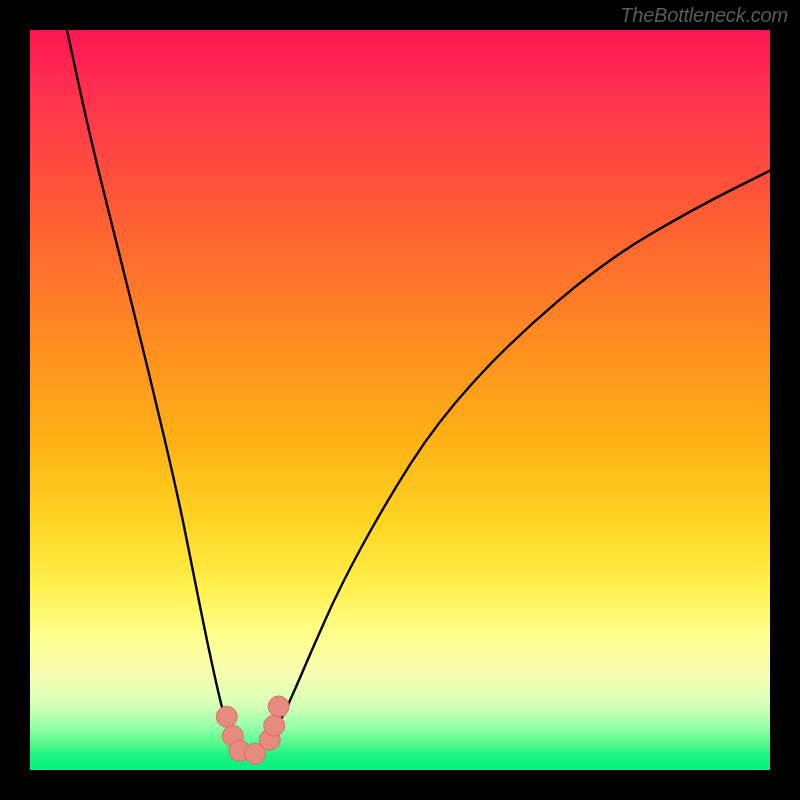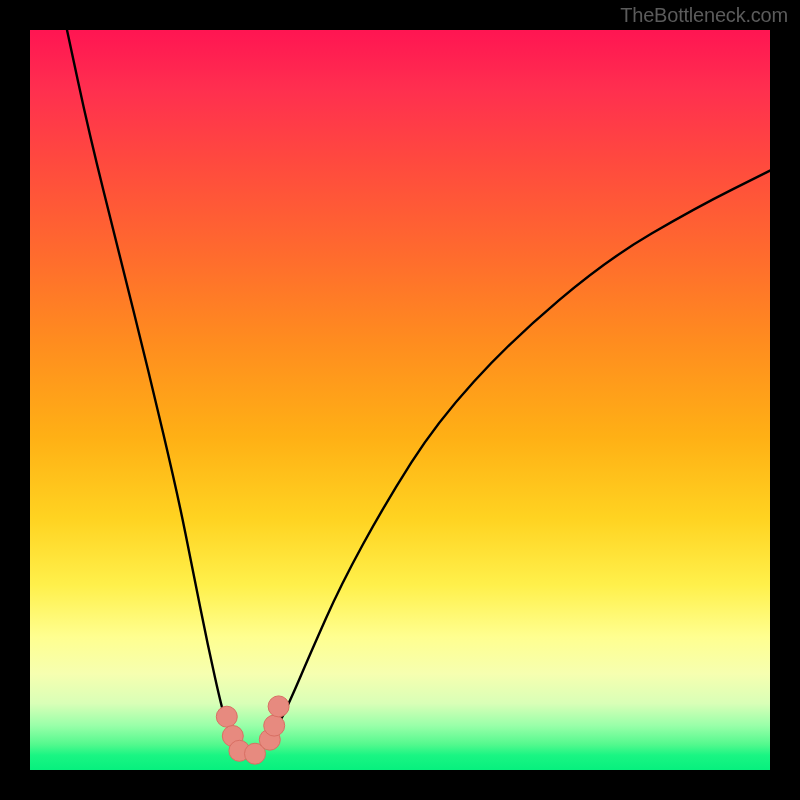--- a/index.html
+++ b/index.html
@@ -9,20 +9,21 @@
     height: 800px;
     background: #000;
     overflow: hidden;
     font-family: Arial, Helvetica, sans-serif;
   }
   .frame {
     position: relative;
     width: 800px;
     height: 644px;
     background: #000;
+    font-style: italic;
   }
   .plot-area {
     position: absolute;
     left: 30px;
     top: 30px;
     width: 740px;
     height: 740px;
     
     background: linear-gradient(
       to bottom,

